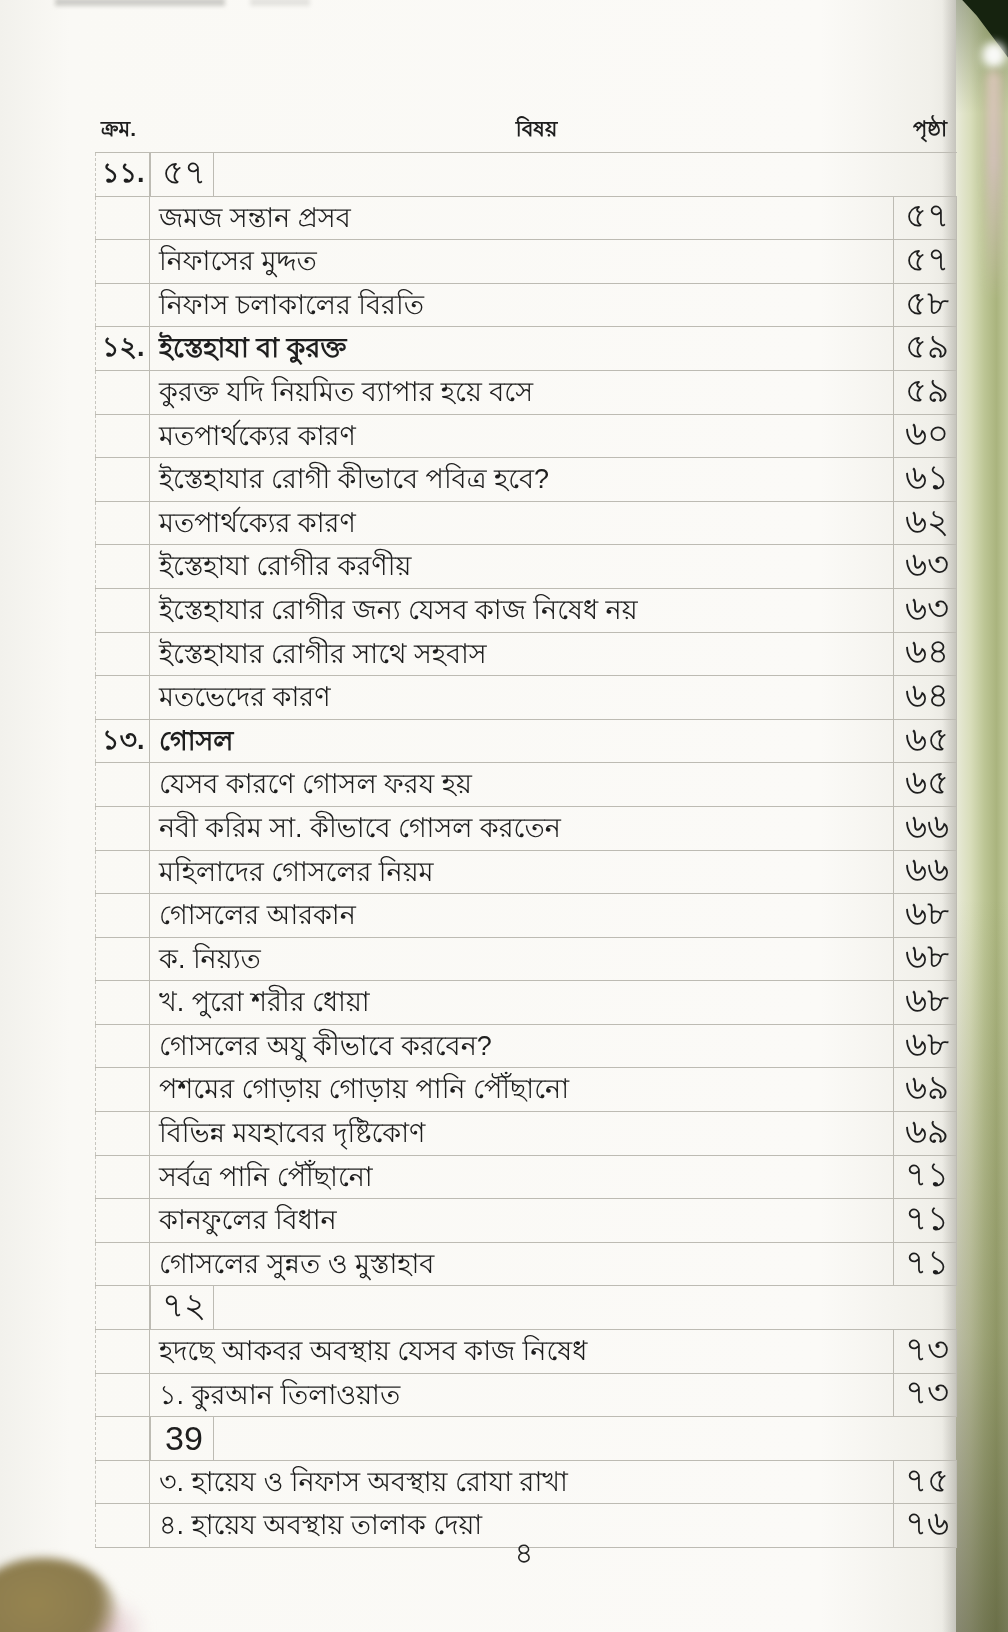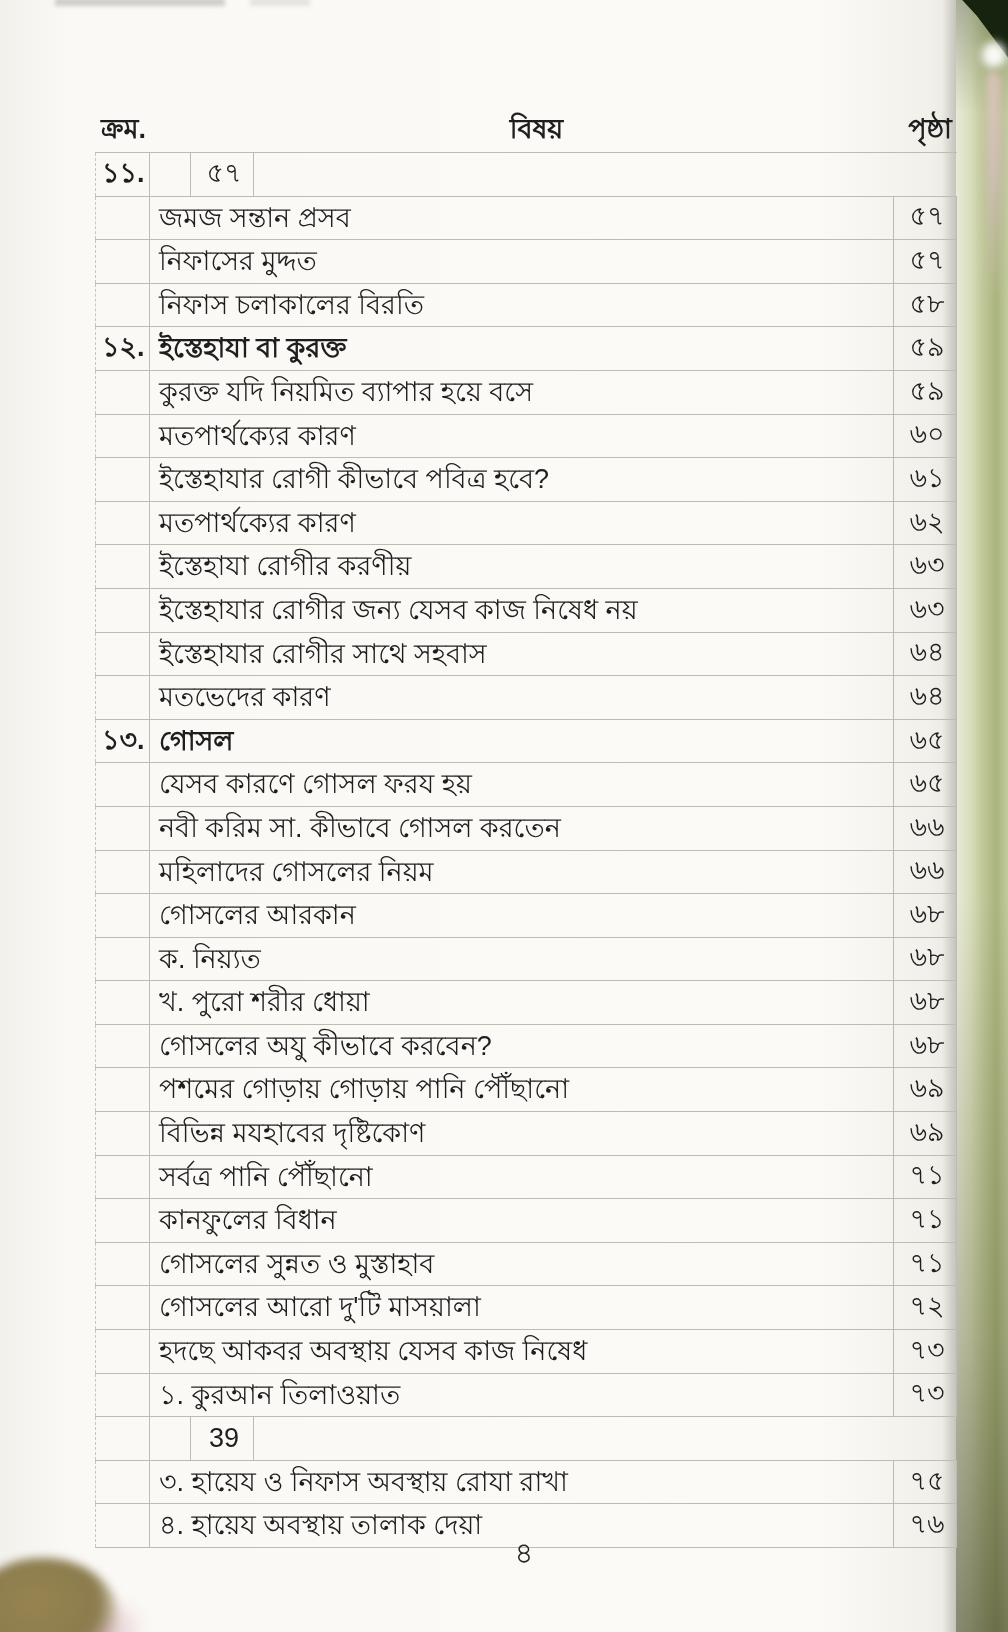--- a/index.html
+++ b/index.html
@@ -56,42 +56,41 @@
     filter:blur(5px);
   }
   .finger-pink{
     position:absolute;left:20px;bottom:-52px;width:130px;height:86px;border-radius:50%;
     background:radial-gradient(ellipse at 50% 50%,#d2a6b2 0%,rgba(210,166,178,0) 70%);
     filter:blur(7px);transform:rotate(-20deg);
   }
   
   .toc{position:absolute;left:95px;top:109px;width:862px;}
   .toc-header{display:flex;height:43px;align-items:center;}
-  .toc-header .cell{font-weight:700;font-size:27px;white-space:nowrap;}
+  .toc-header .cell{font-weight:700;font-size:21px;white-space:nowrap;}
   .cell{box-sizing:border-box;}
   .cell.serial{width:55px;flex:none;padding-left:6px;}
   .cell.subject{flex:1;padding-left:9px;}
   .cell.pagenum{width:64px;flex:none;text-align:center;padding-left:4px;}
   .toc-header .cell.subject{text-align:center;padding-left:30px;}
   .toc-header .cell.pagenum{padding-left:10px;}
   .toc-body{border-top:1px solid var(--table-line);}
   .toc-row{
     display:flex;height:42.6px;align-items:flex-start;
     border-bottom:1px solid var(--table-line);
     font-size:27px;font-weight:500;white-space:nowrap;
   }
   .toc-row .cell.serial{
     height:100%;display:flex;align-items:center;
     border-left:1px dashed #c8c6bf;border-right:1px solid var(--table-line);
   }
   .toc-row .cell.pagenum{
     height:100%;display:flex;align-items:center;justify-content:center;
     border-left:1px solid var(--table-line);border-right:1px solid var(--table-line);
-    font-size:27px;
-    margin-left:40px;
+    font-size:34px;
   }
   .toc-row.bold .cell.serial,.toc-row.bold .cell.subject{font-weight:700;}
   .folio{
     position:absolute;left:500px;top:1530px;width:48px;
     text-align:center;font-size:29px;color:#242424;
   }
 </style>
 </head>
 <body>
 
@@ -263,21 +262,20 @@
   </div>
 
   <div class="toc-row">
     <div class="cell serial"></div>
     <div class="cell subject">গোসলের সুন্নত ও মুস্তাহাব</div>
     <div class="cell pagenum">৭১</div>
   </div>
 
   <div class="toc-row">
     <div class="cell serial"></div>
-    <div class="cell subject">গোসলের আরো দু'টি মাসয়ালা</div>
     <div class="cell pagenum">৭২</div>
   </div>
 
   <div class="toc-row">
     <div class="cell serial"></div>
     <div class="cell subject">হদছে আকবর অবস্থায় যেসব কাজ নিষেধ</div>
     <div class="cell pagenum">৭৩</div>
   </div>
 
   <div class="toc-row">

